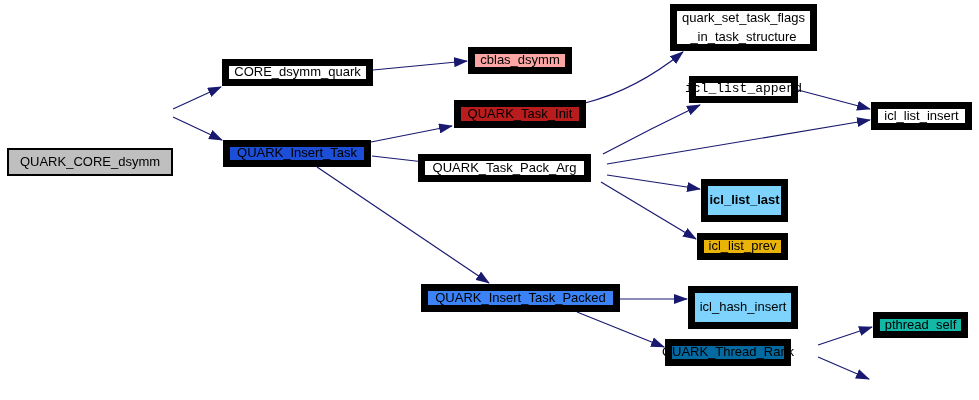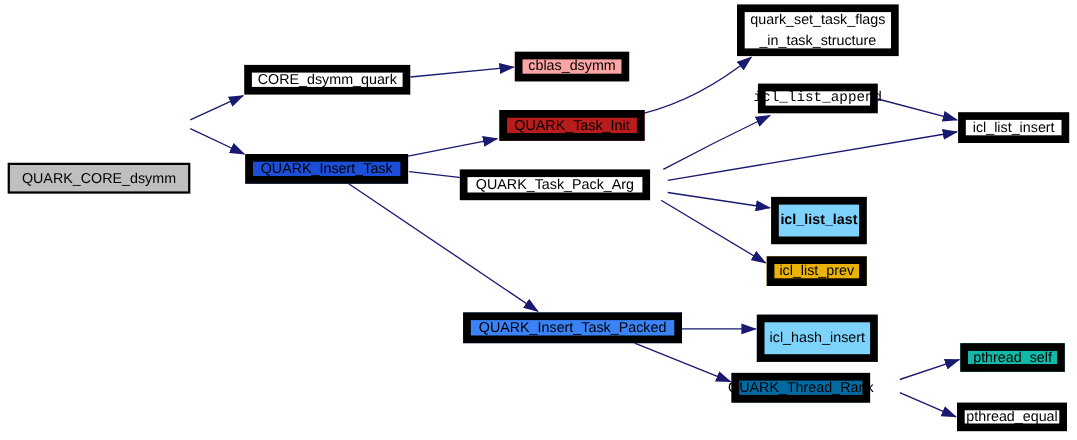--- a/index.html
+++ b/index.html
@@ -113,16 +113,13 @@
     </div>
     <div class="node" style="left: 688px; top: 286px; width: 110px; height: 43px; background: #7dd3fc; border-color: rgb(0, 0, 0);">
       <span>icl_hash_insert</span>
     </div>
     <div class="node" style="left: 665px; top: 339px; width: 126px; height: 27px; background: #0369a1; border-color: rgb(0, 0, 0);">
       <span>QUARK_Thread_Rank</span>
     </div>
     <div class="node" style="left: 873px; top: 312px; width: 95px; height: 26px; background: #14b8a6; border-color: rgb(0, 0, 0);">
       <span>pthread_self</span>
     </div>
-    <div class="node" style="left: 870px; top: 366px; width: 100px; height: 26px; background: rgb(255, 255, 255); border-color: rgb(0, 0, 0);">
-      <span>pthread_equal</span>
-    </div>
   </div>
 
 </body></html>

